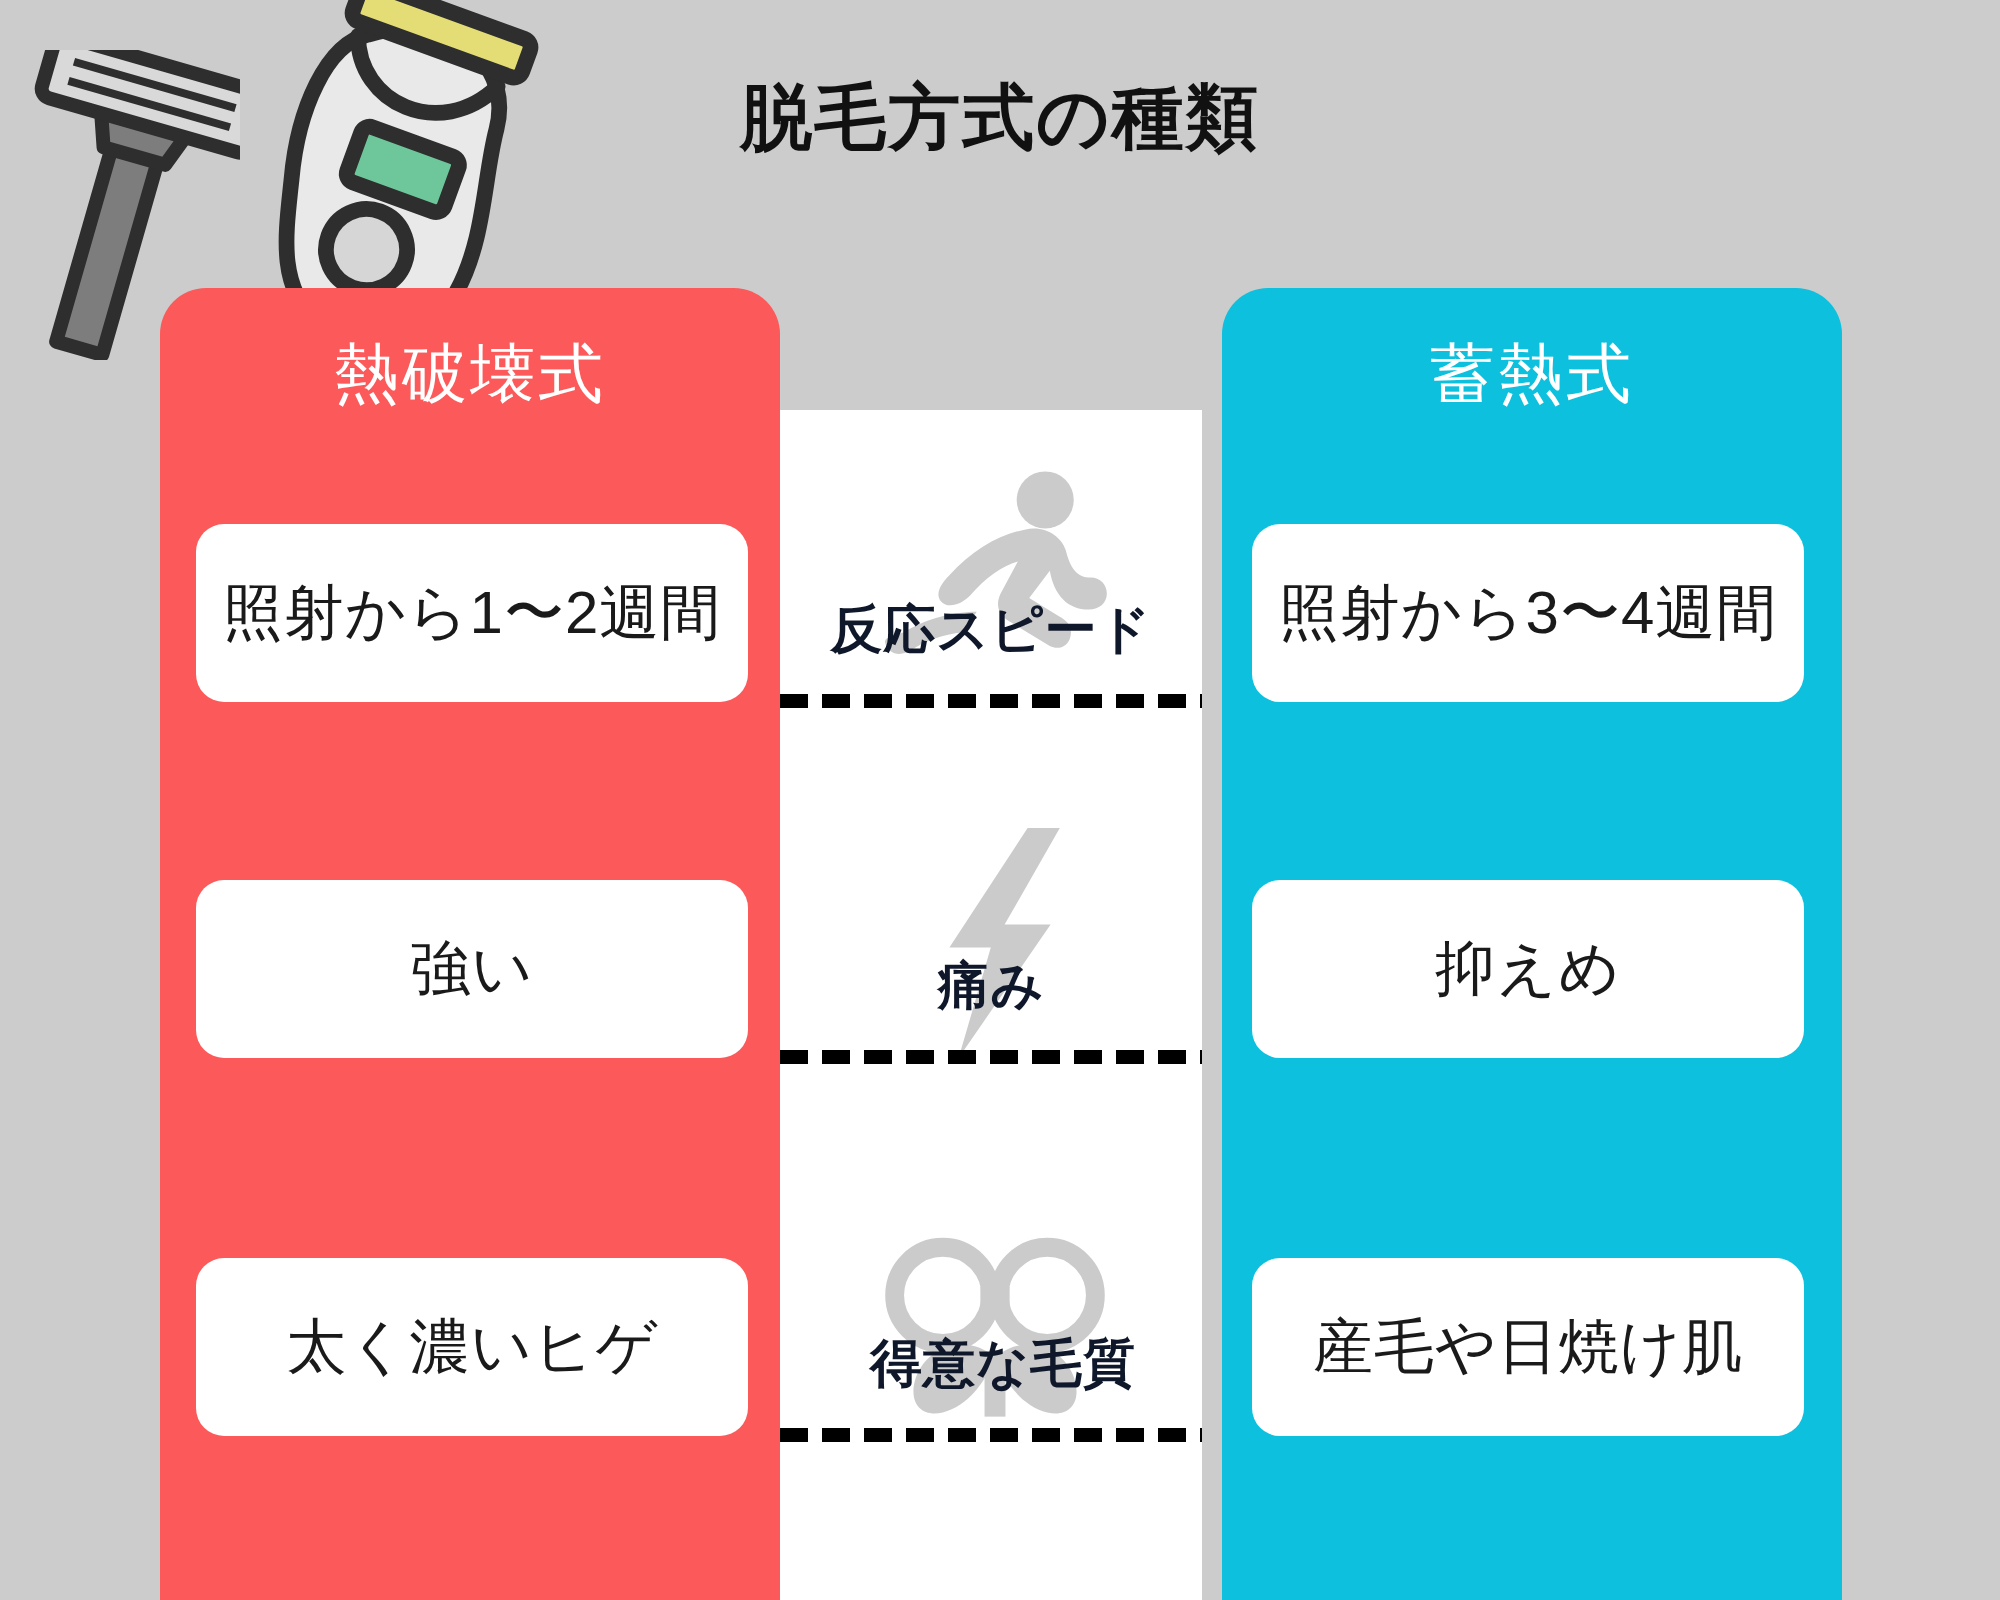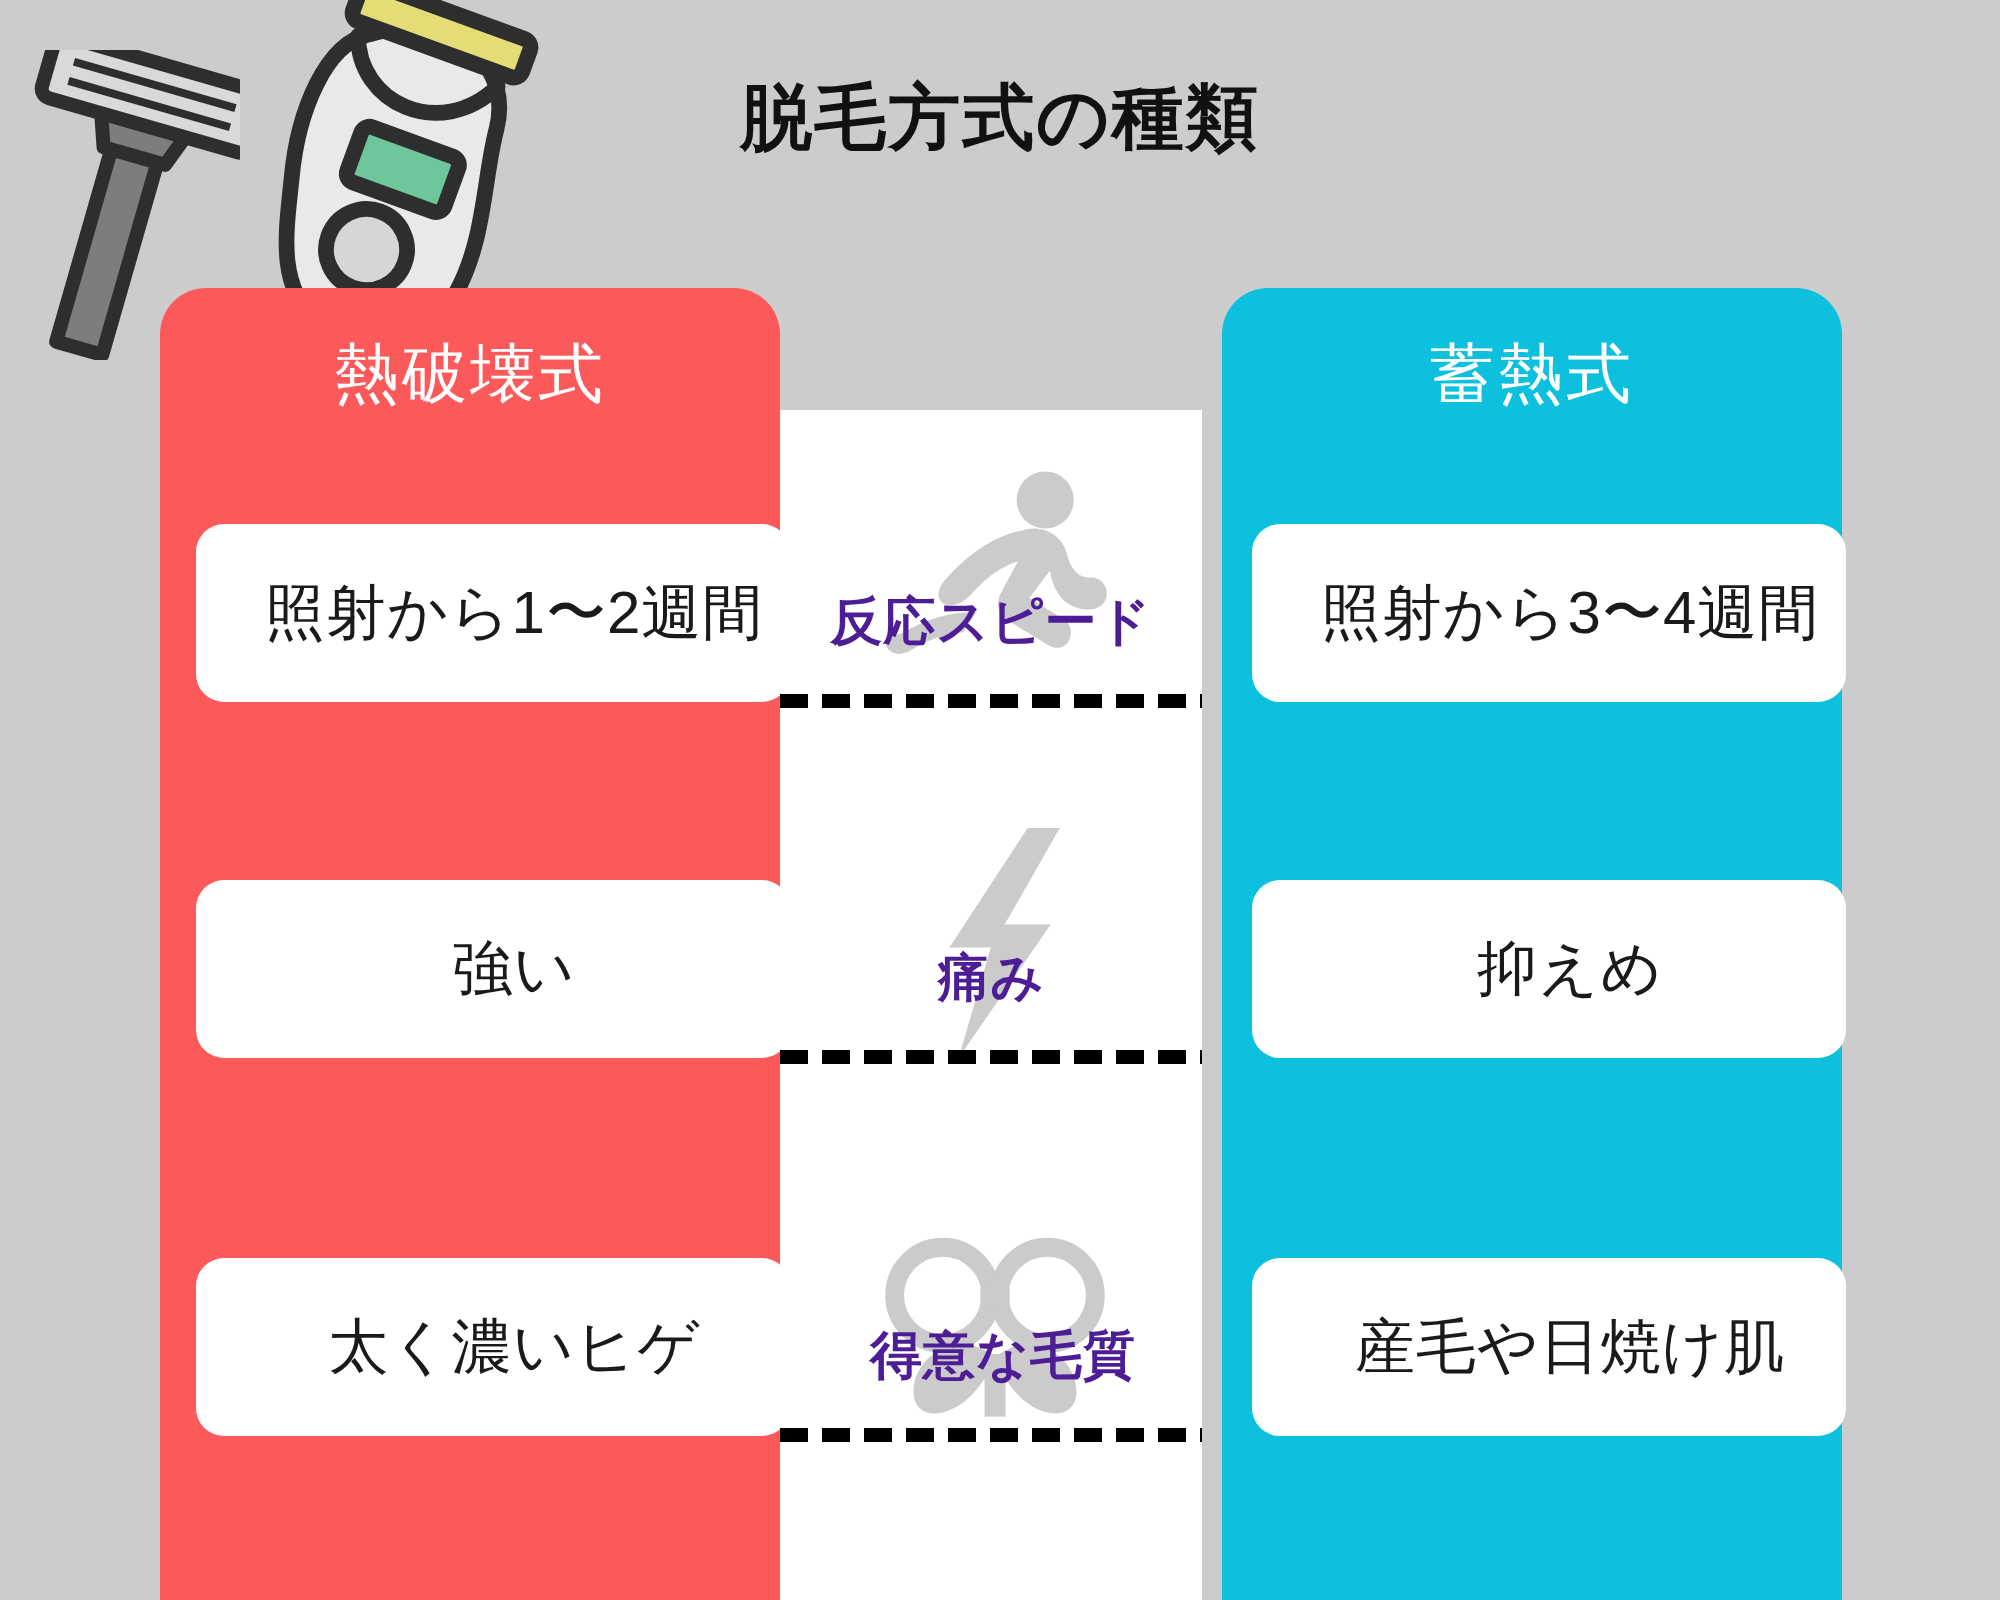--- a/index.html
+++ b/index.html
@@ -71,41 +71,41 @@
     background: #ffffff;
     border-radius: 28px;
     display: flex;
     align-items: center;
     justify-content: center;
     font-size: 60px;
     color: #1a1a1a;
     z-index: 4;
     white-space: nowrap;
     letter-spacing: 1px;
-    padding-left: 42px;
   }
   .pill.left  { left: 196px; width: 552px; }
   .pill.right { left: 1252px; width: 552px; }
 
   .row1 { top: 524px; height: 178px; }
   .row2 { top: 880px; height: 178px; }
   .row3 { top: 1258px; height: 178px; }
 
   
   .center-label {
     position: absolute;
     left: 780px;
     width: 422px;
     text-align: center;
     font-size: 52px;
     font-weight: bold;
-    color: #4c1d95;
+    color: #0f172a;
     z-index: 6;
     letter-spacing: 1px;
     white-space: nowrap;
+    margin-top: 8px;
   }
   .cl1 { top: 587px; }
   .cl2 { top: 943px; }
   .cl3 { top: 1321px; padding-left: 12px; }
 
   
   .wm {
     position: absolute;
     z-index: 3;
     pointer-events: none;

